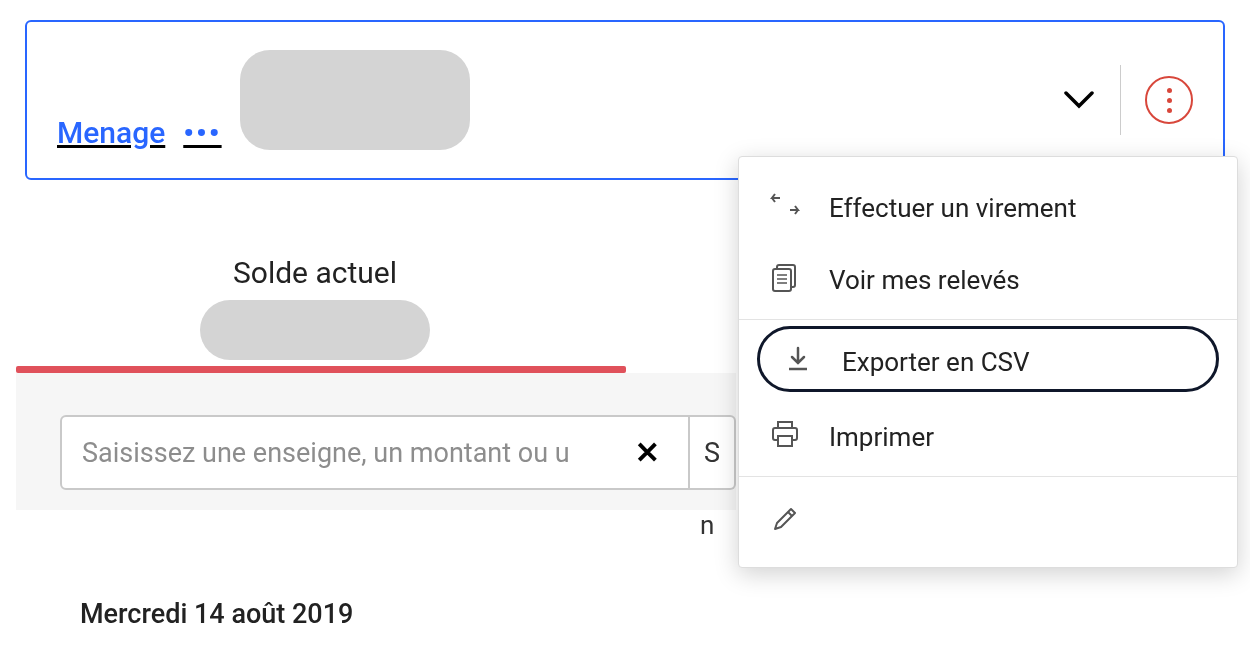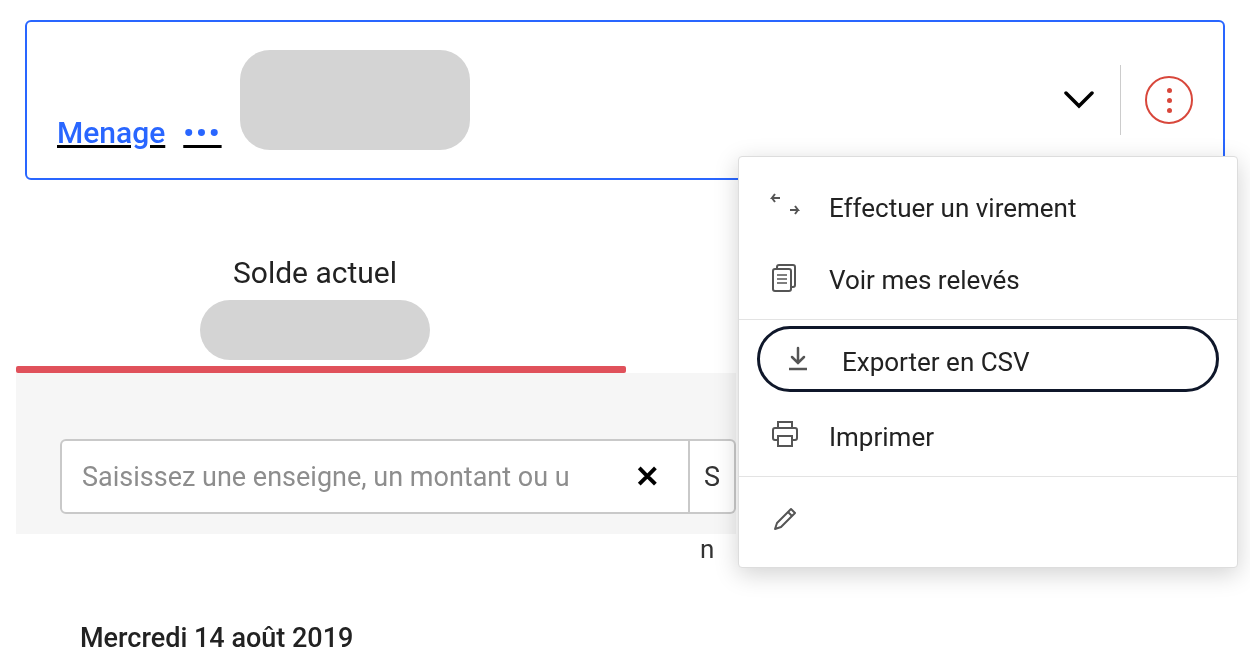--- a/index.html
+++ b/index.html
@@ -103,21 +103,21 @@
       height: 7px;
       background: #e0515b;
       width: 610px;
       margin: 6px 0 0 16px;
       border-radius: 2px;
     }
 
     .search-panel {
       margin: 0 0 0 16px;
       background: #f6f6f6;
-      padding: 66px 0 20px 44px;
+      padding: 42px 0 20px 44px;
       width: 720px;
     }
     .search-row {
       display: flex;
       align-items: stretch;
     }
     .search-box {
       flex: 0 0 630px;
       display: flex;
       align-items: center;

